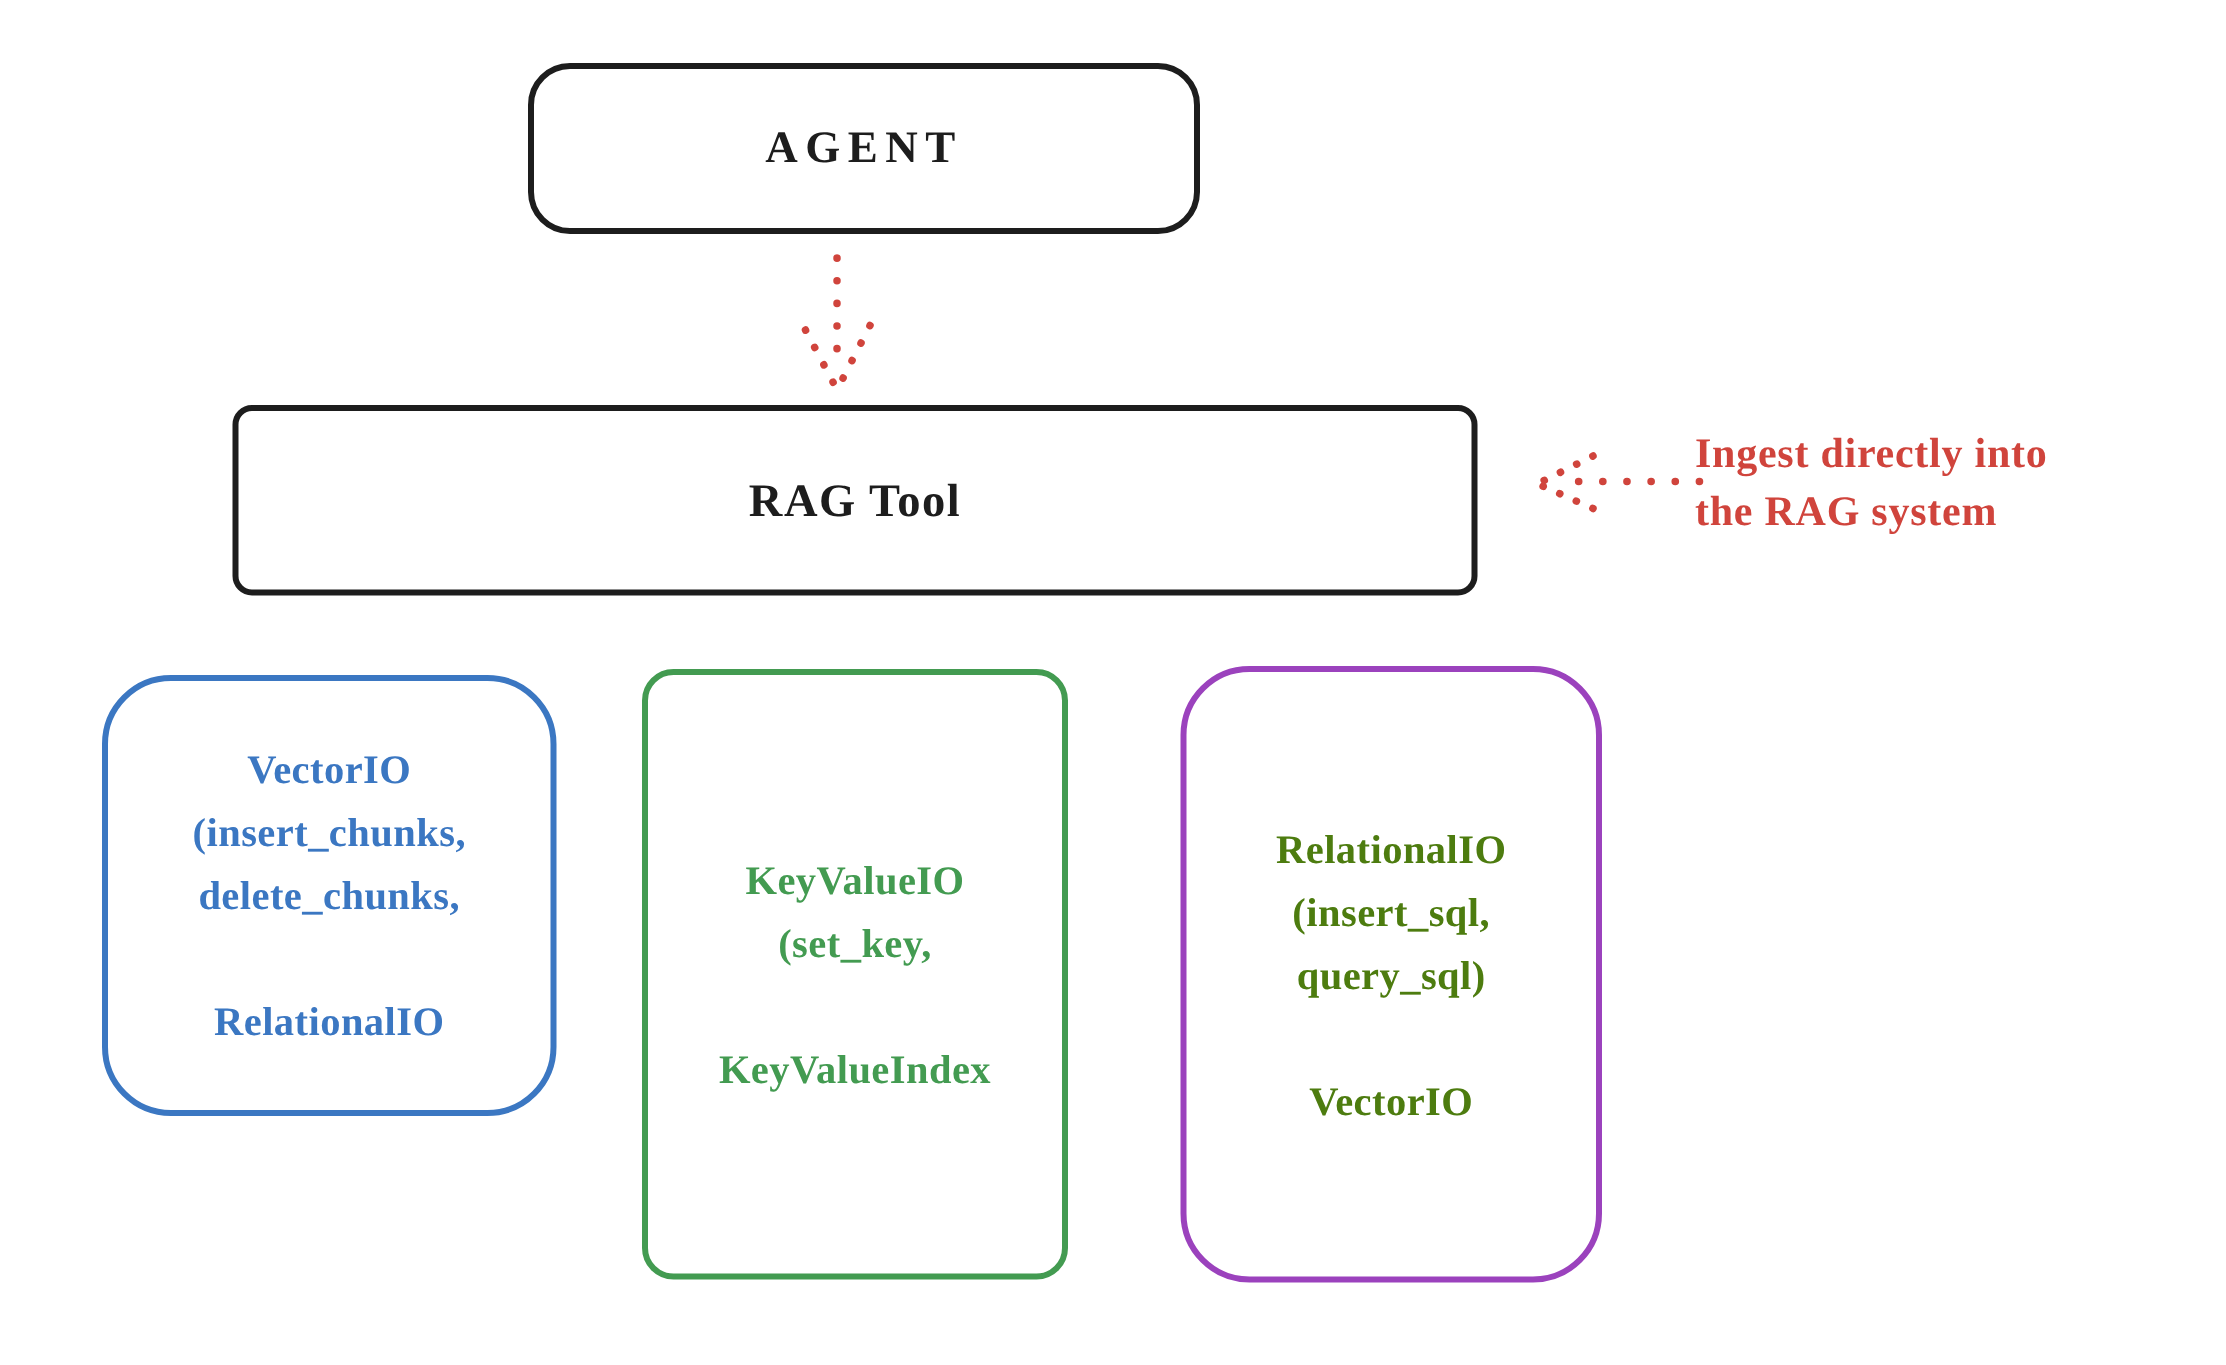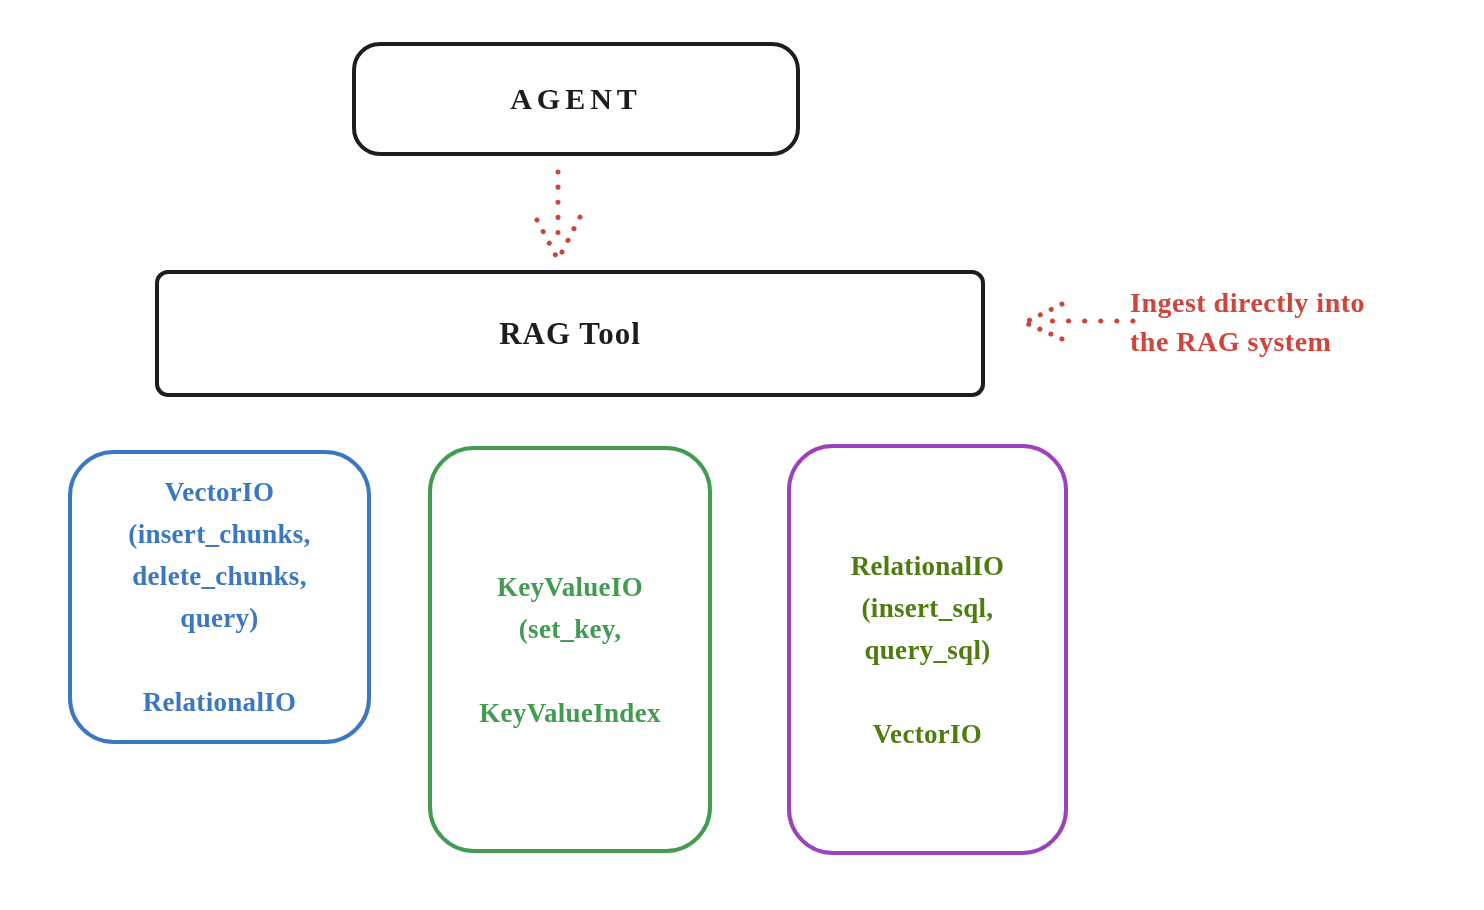--- a/index.html
+++ b/index.html
@@ -47,21 +47,21 @@
     font-weight: bold;
     letter-spacing: 1px;
     color: #1d1d1d;
   }
   .io-box {
     border-radius: 46px;
     border: 4px solid;
     flex-direction: column;
   }
   #vector-io-box   { left: 68px;  top: 450px; width: 303px; height: 294px; }
-  #keyvalue-io-box { left: 428px; top: 446px; width: 284px; height: 407px; }
+  #keyvalue-io-box { left: 428px; top: 446px; width: 284px; height: 407px; border-radius: 21px; }
   #relational-io-box { left: 787px; top: 444px; width: 281px; height: 411px; }
   .box-lines {
     text-align: center;
     font-size: 27px;
     font-weight: bold;
     letter-spacing: 0.3px;
   }
   .box-line { min-height: 42px; line-height: 42px; white-space: nowrap; }
   #annotation {
     position: absolute;
@@ -95,21 +95,20 @@
   <div id="annotation" style="color: rgb(208, 68, 60);">
     <div>Ingest directly into</div>
     <div>the RAG system</div>
   </div>
 
   <div id="vector-io-box" class="sketch-box io-box" style="border-color: rgb(59, 119, 194);">
     <div class="box-lines" style="color: rgb(59, 119, 194);">
       <div class="box-line">VectorIO</div>
       <div class="box-line">(insert_chunks,</div>
       <div class="box-line">delete_chunks,</div>
-      <div class="box-line">query)</div>
       <div class="box-line"></div>
       <div class="box-line">RelationalIO</div>
     </div>
   </div>
 
   <div id="keyvalue-io-box" class="sketch-box io-box" style="border-color: rgb(67, 155, 81);">
     <div class="box-lines" style="color: rgb(67, 155, 81);">
       <div class="box-line">KeyValueIO</div>
       <div class="box-line">(set_key,</div>
       <div class="box-line"></div>

